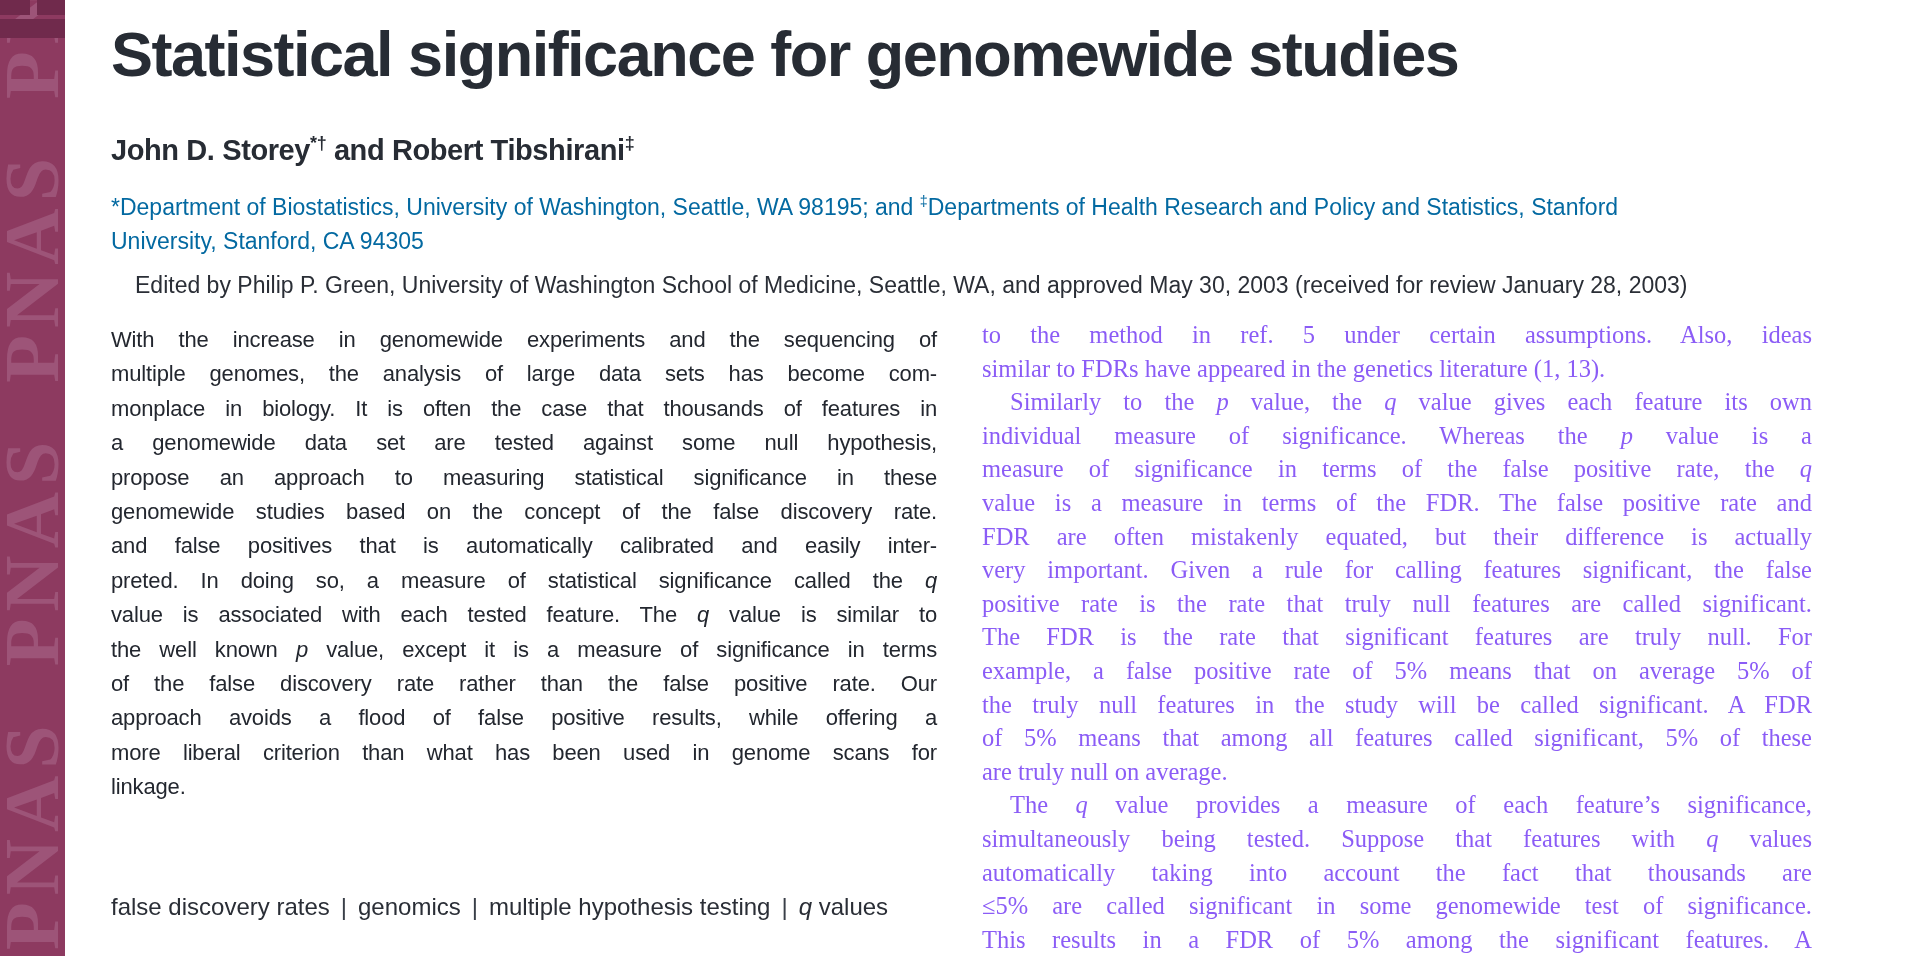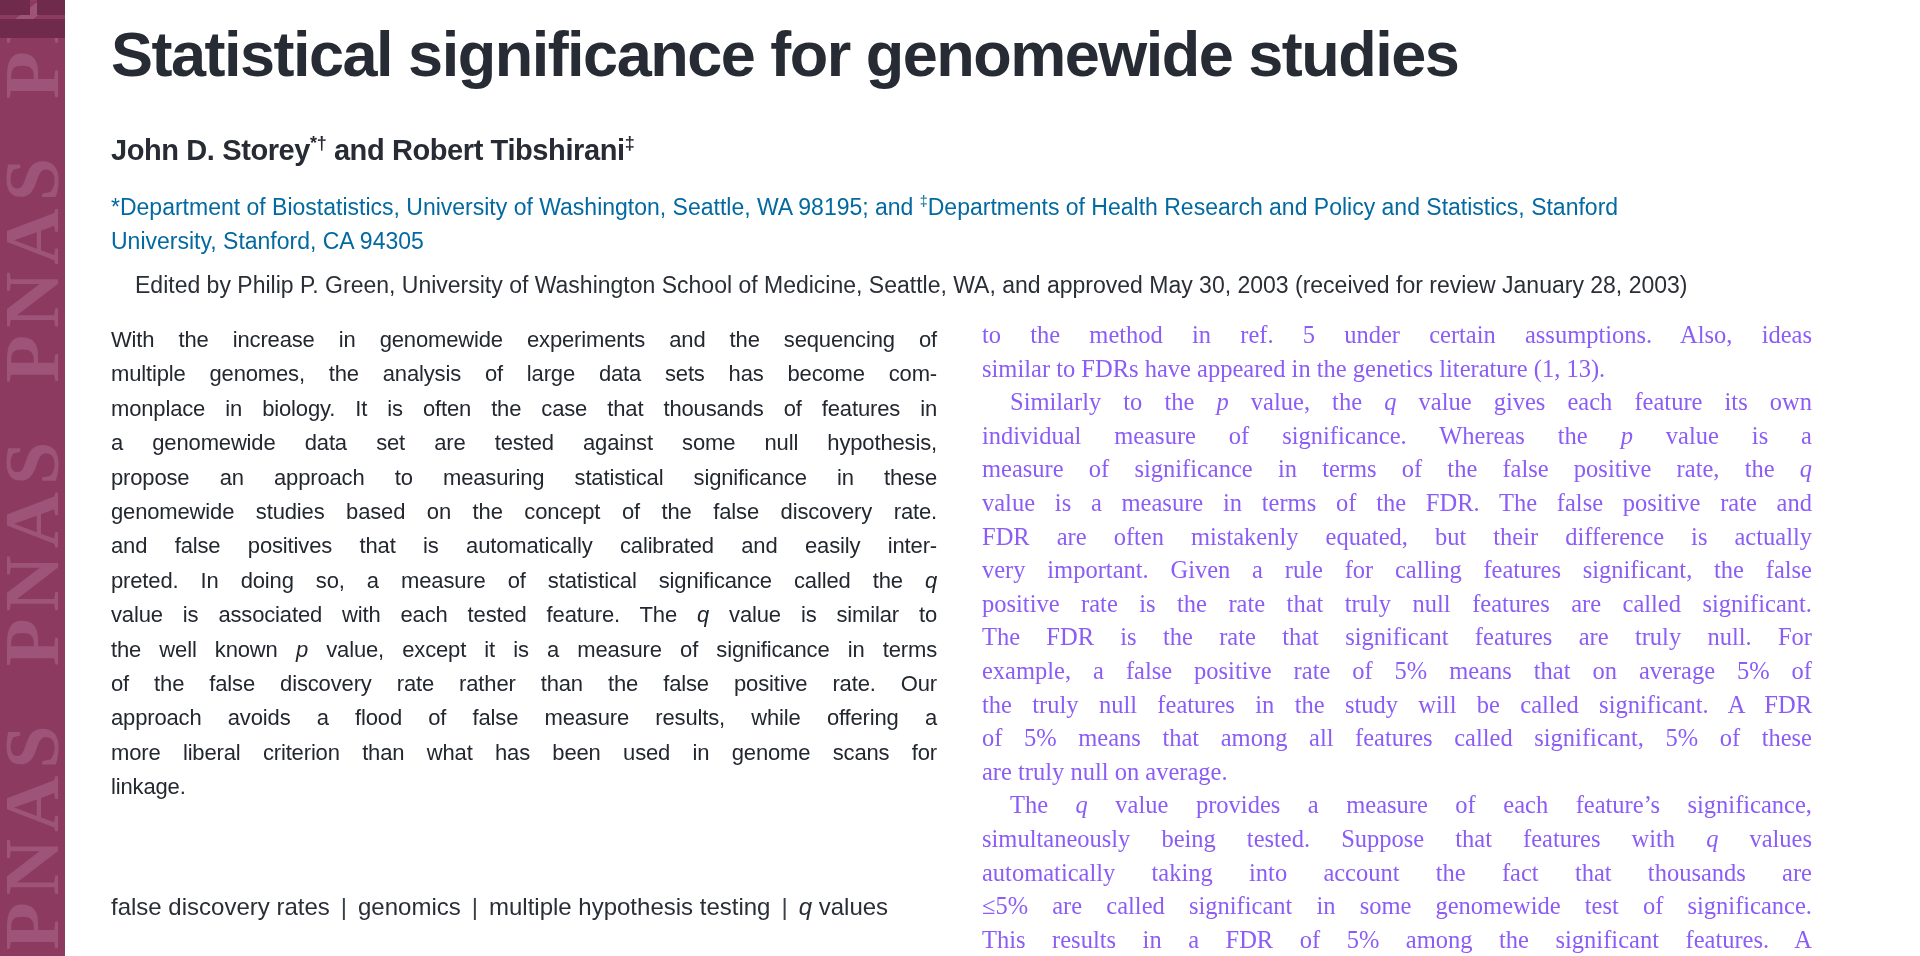--- a/index.html
+++ b/index.html
@@ -76,21 +76,21 @@
     <div class="line">multiple genomes, the analysis of large data sets has become com-</div>
     <div class="line">monplace in biology. It is often the case that thousands of features in</div>
     <div class="line">a genomewide data set are tested against some null hypothesis,</div>
     <div class="line">propose an approach to measuring statistical significance in these</div>
     <div class="line">genomewide studies based on the concept of the false discovery rate.</div>
     <div class="line">and false positives that is automatically calibrated and easily inter-</div>
     <div class="line">preted. In doing so, a measure of statistical significance called the <span class="it">q</span></div>
     <div class="line">value is associated with each tested feature. The <span class="it">q</span> value is similar to</div>
     <div class="line">the well known <span class="it">p</span> value, except it is a measure of significance in terms</div>
     <div class="line">of the false discovery rate rather than the false positive rate. Our</div>
-    <div class="line">approach avoids a flood of false measure results, while offering a</div>
+    <div class="line">approach avoids a flood of false positive results, while offering a</div>
     <div class="line">more liberal criterion than what has been used in genome scans for</div>
     <div class="line last">linkage.</div>
   </div>
 
 <div class="keywords">false discovery rates<span class="sep">|</span>genomics<span class="sep">|</span>multiple hypothesis testing<span class="sep">|</span><span class="it">q</span> values</div>
 
 <div class="rightcol">
     <div class="line">to the method in ref. 5 under certain assumptions. Also, ideas</div>
     <div class="line last">similar to FDRs have appeared in the genetics literature (1, 13).</div>
     <div class="line indent">Similarly to the <span class="it">p</span> value, the <span class="it">q</span> value gives each feature its own</div>

